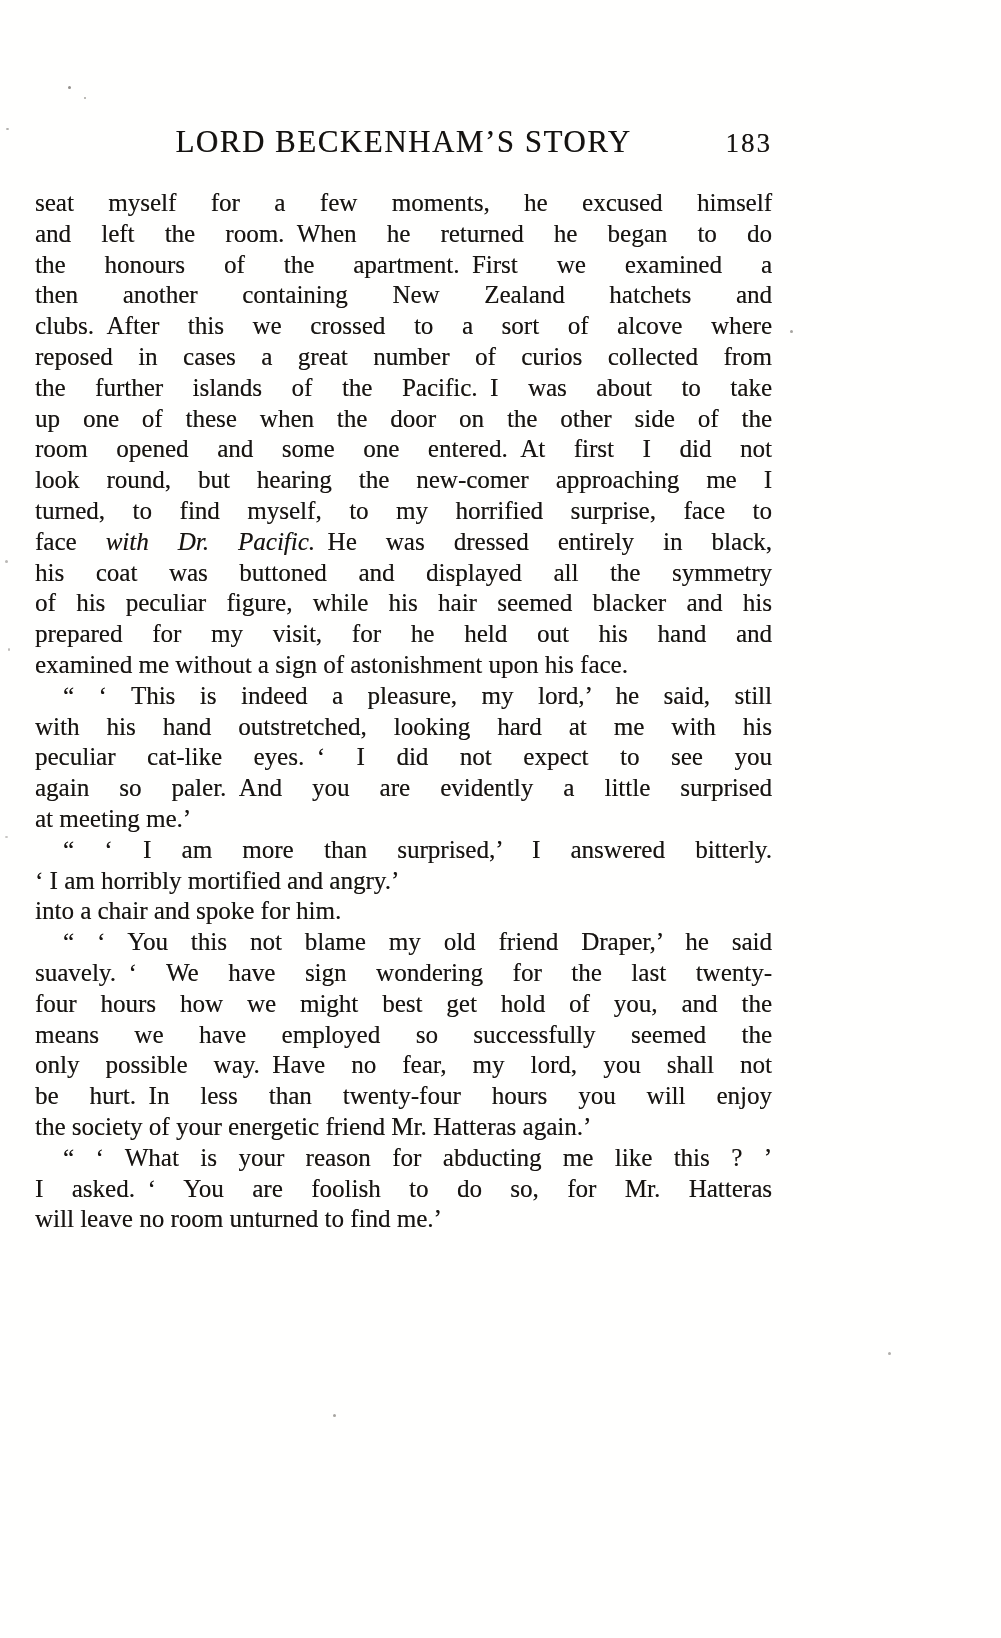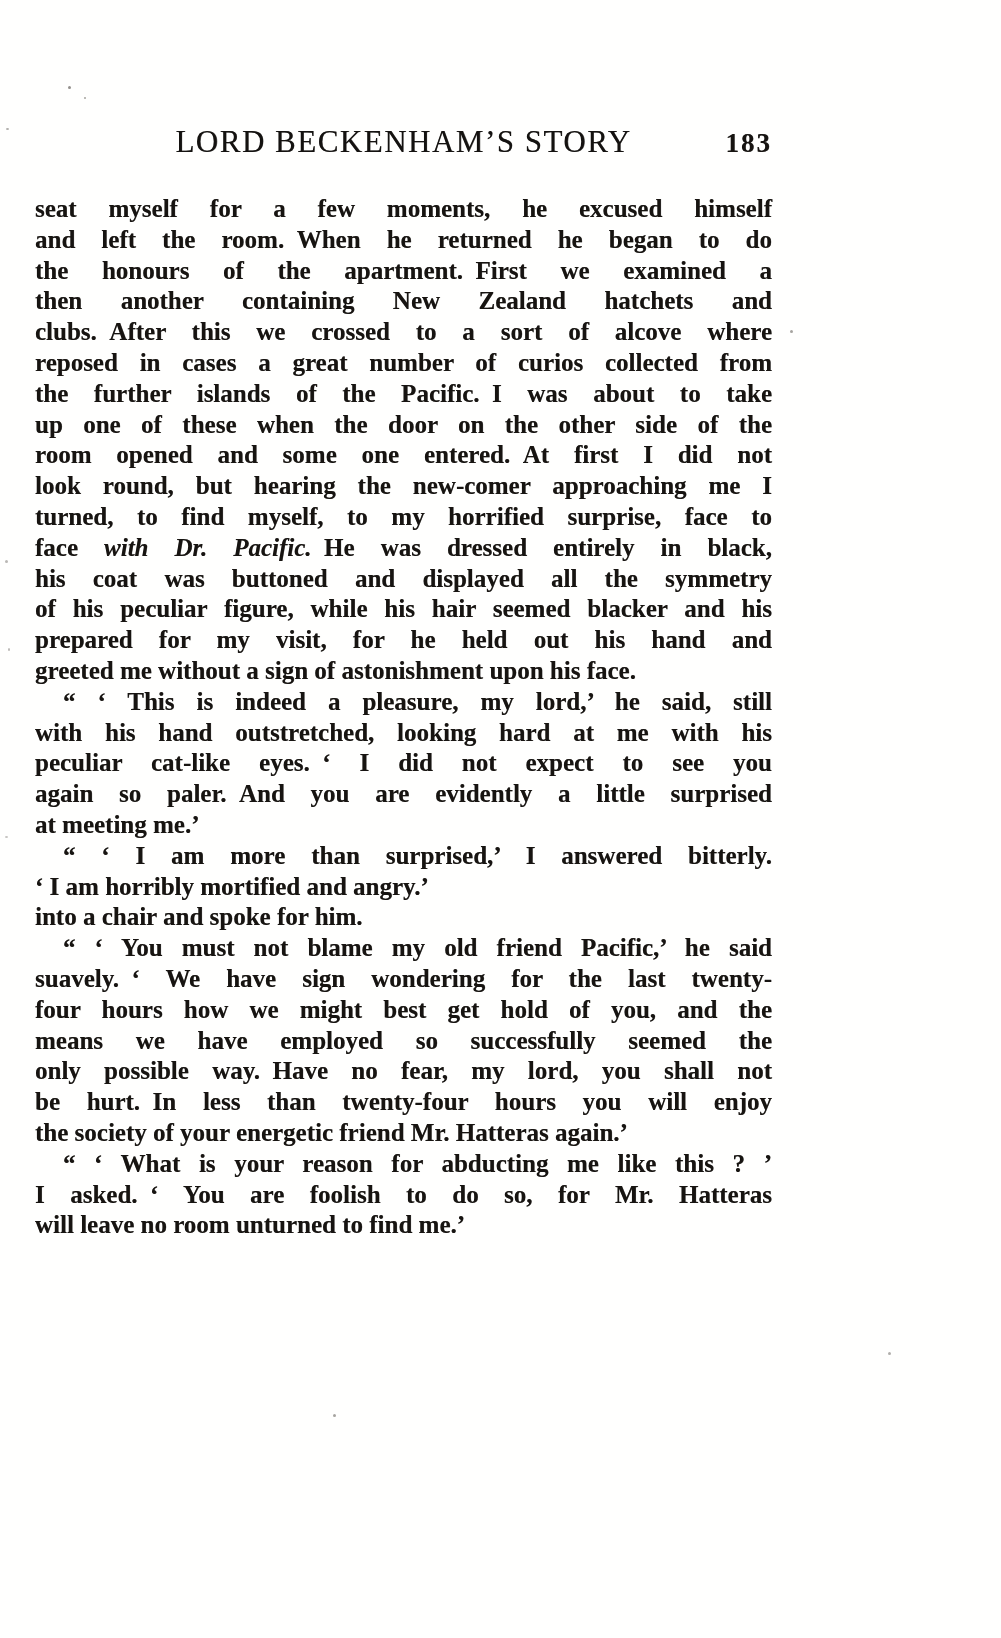--- a/index.html
+++ b/index.html
@@ -15,47 +15,45 @@
     position: absolute; inset: 0;
     background: #fffffe;
   }
   .content {
     position: absolute;
     left: 35px; top: 124px; width: 737px;
   }
   .header-row {
     position: relative;
     height: 42px;
-    margin-bottom: 28px;
+    margin-bottom: 22px;
   }
   .title {
     text-align: center;
     font-size: 31px;
     letter-spacing: 1.5px;
     color: #141210;
     text-shadow: 0.3px 0.3px 0.4px rgba(10,8,6,0.55);
     white-space: nowrap;
   }
   .page-number {
     position: absolute;
     right: 0px; top: 4px;
     font-size: 27px;
     letter-spacing: 2px;
     text-shadow: 0.3px 0.3px 0.4px rgba(10,8,6,0.5);
-    font-weight: bold;
   }
   .text-block {
     font-size: 25px;
     line-height: 30.8px;
     text-shadow: 0.25px 0.25px 0.35px rgba(10,8,6,0.5);
   }
   .line {
     text-align: justify;
     text-align-last: justify;
-    font-weight: bold;
   }
   .line.last {
     text-align-last: left;
   }
   .line.indent {
     text-indent: 28px;
   }
   .italic { font-style: italic; }
   .speck {
     position: absolute;
@@ -81,30 +79,30 @@
         <div class="line">reposed in cases a great number of curios collected from</div>
         <div class="line">the further islands of the Pacific. I was about to take</div>
         <div class="line">up one of these when the door on the other side of the</div>
         <div class="line">room opened and some one entered. At first I did not</div>
         <div class="line">look round, but hearing the new-comer approaching me I</div>
         <div class="line">turned, to find myself, to my horrified surprise, face to</div>
         <div class="line"><span>face </span><span class="italic">with Dr. Pacific.</span><span> He was dressed entirely in black,</span></div>
         <div class="line">his coat was buttoned and displayed all the symmetry</div>
         <div class="line">of his peculiar figure, while his hair seemed blacker and his</div>
         <div class="line">prepared for my visit, for he held out his hand and</div>
-        <div class="line last">greeted me without a sign of astonishment upon his face.</div>
+        <div class="line last">examined me without a sign of astonishment upon his face.</div>
         <div class="line indent">“ ‘ This is indeed a pleasure, my lord,’ he said, still</div>
         <div class="line">with his hand outstretched, looking hard at me with his</div>
         <div class="line">peculiar cat-like eyes. ‘ I did not expect to see you</div>
         <div class="line">again so paler. And you are evidently a little surprised</div>
         <div class="line last">at meeting me.’</div>
         <div class="line indent">“ ‘ I am more than surprised,’ I answered bitterly.</div>
         <div class="line last">‘ I am horribly mortified and angry.’</div>
         <div class="line last">into a chair and spoke for him.</div>
-        <div class="line indent">“ ‘ You must not blame my old friend Pacific,’ he said</div>
+        <div class="line indent">“ ‘ You this not blame my old friend Draper,’ he said</div>
         <div class="line">suavely. ‘ We have sign wondering for the last twenty-</div>
         <div class="line">four hours how we might best get hold of you, and the</div>
         <div class="line">means we have employed so successfully seemed the</div>
         <div class="line">only possible way. Have no fear, my lord, you shall not</div>
         <div class="line">be hurt. In less than twenty-four hours you will enjoy</div>
         <div class="line last">the society of your energetic friend Mr. Hatteras again.’</div>
         <div class="line indent">“ ‘ What is your reason for abducting me like this ? ’</div>
         <div class="line">I asked. ‘ You are foolish to do so, for Mr. Hatteras</div>
         <div class="line last">will leave no room unturned to find me.’</div>
       </div>

